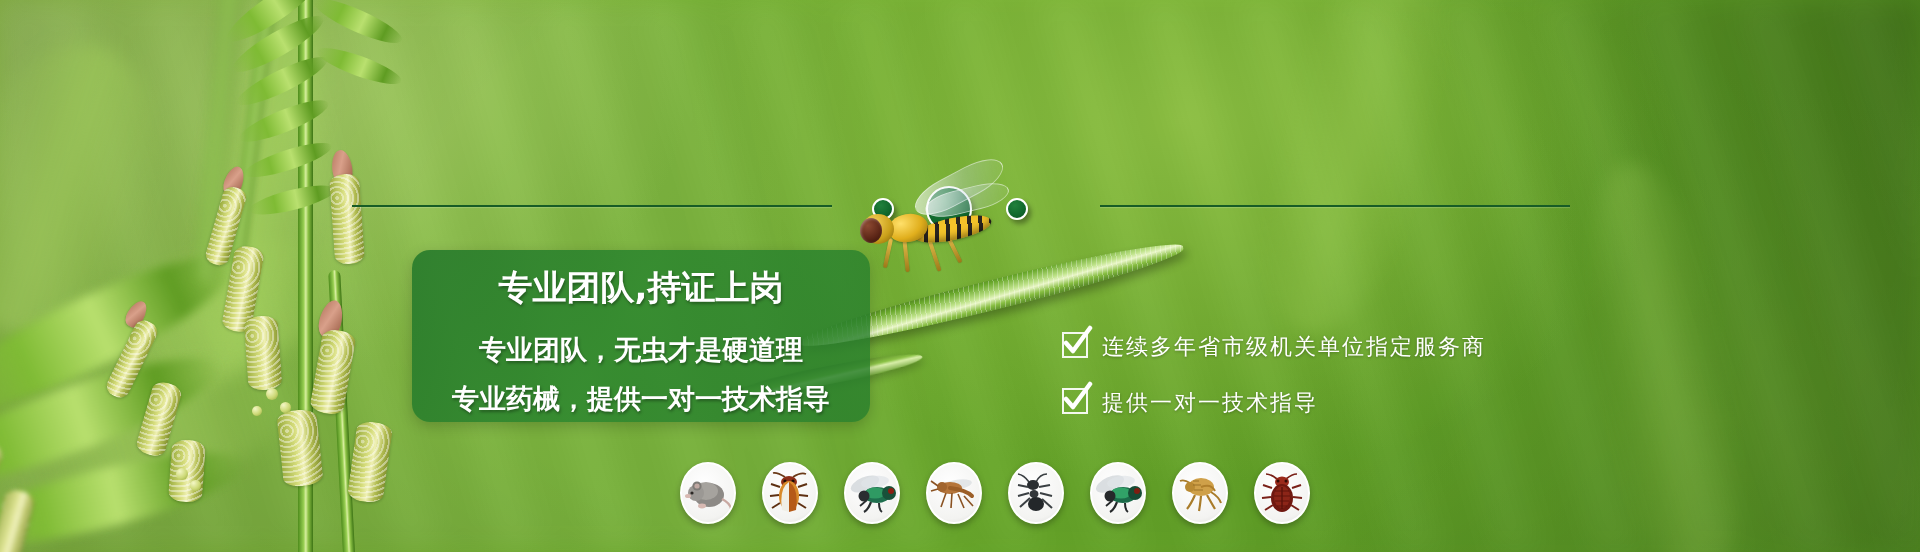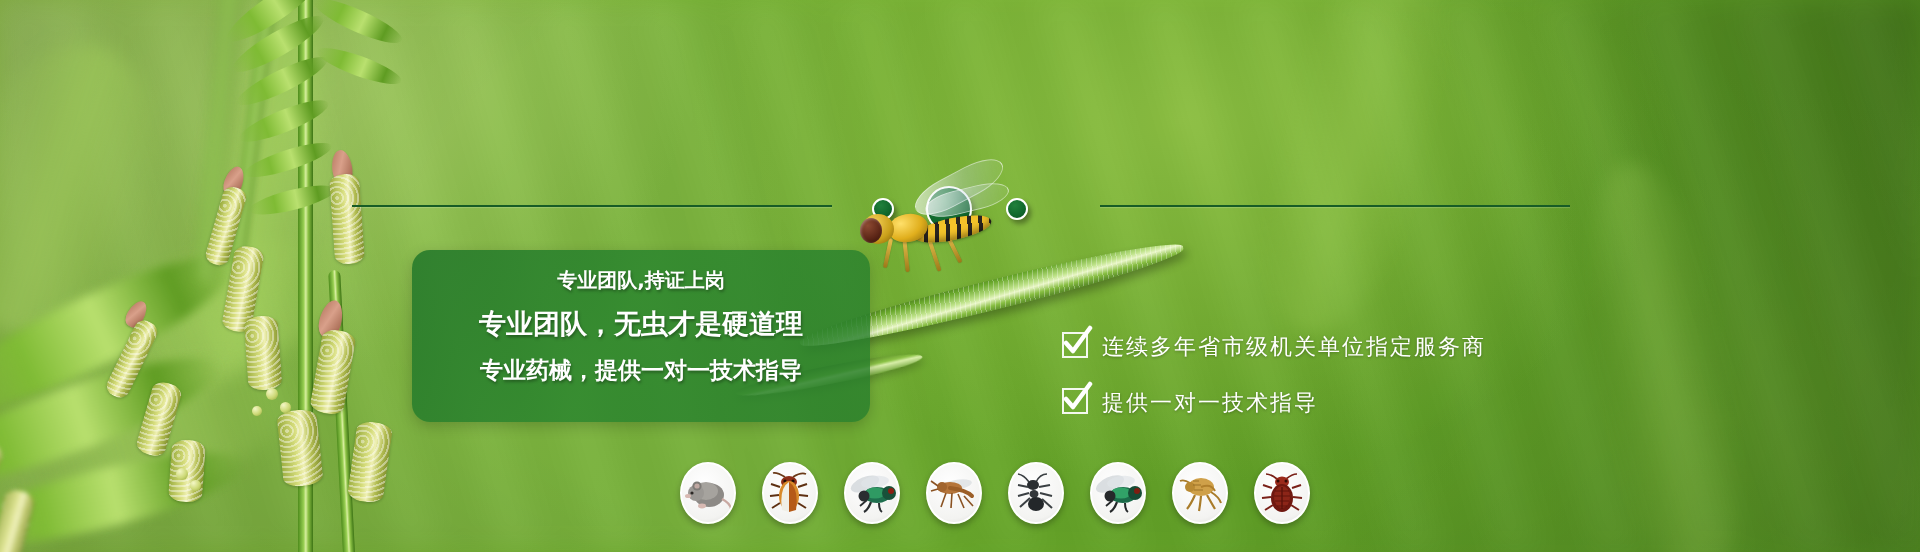--- a/index.html
+++ b/index.html
@@ -213,23 +213,23 @@
   }
   #panel .line {
     color: #ffffff;
     text-align: center;
     font-weight: bold;
     line-height: 1;
     white-space: nowrap;
     text-shadow: 1px 2px 3px rgba(0,0,0,.35);
     font-family: "DejaVu Sans", "Liberation Sans", sans-serif;
   }
-  #panel .line.l1 { font-size: 20px; margin-bottom: 20px; }
+  #panel .line.l1 { font-size: 34px; margin-bottom: 32px; }
   #panel .line.l2 { font-size: 27px; margin-bottom: 22px; }
-  #panel .line.l3 { font-size: 23px; }
+  #panel .line.l3 { font-size: 27px; }
 
   
   #credentials {
     position: absolute;
     left: 1062px; top: 332px;
     display: flex; flex-direction: column; gap: 26px;
   }
   .cred {
     display: flex; align-items: flex-start; gap: 14px;
   }

